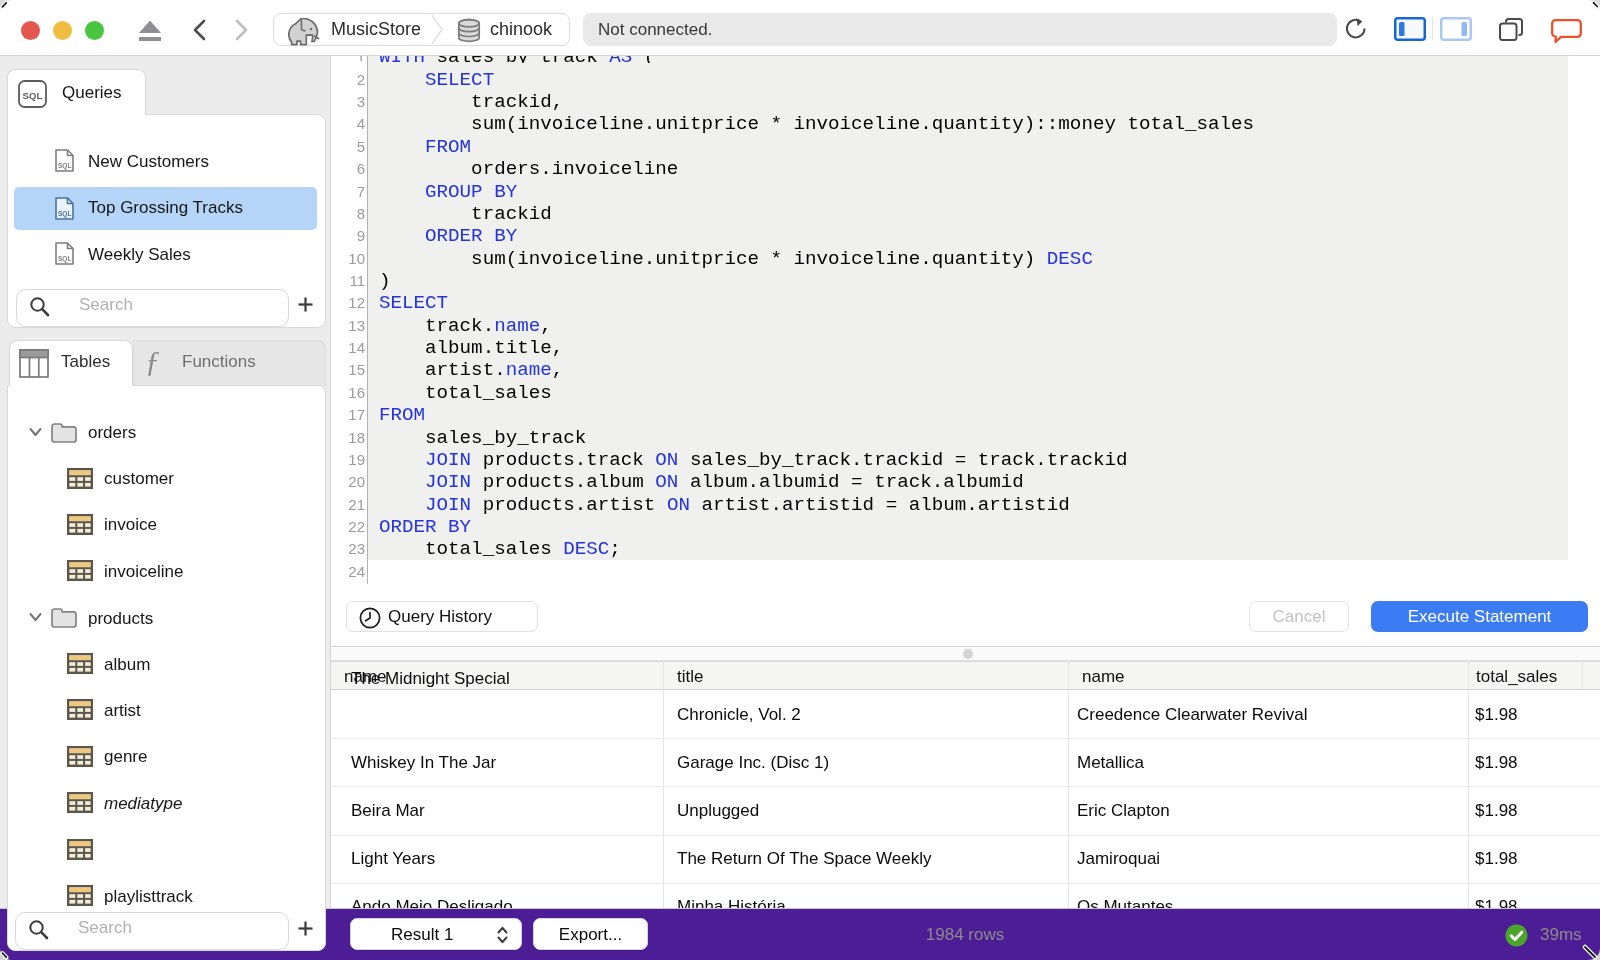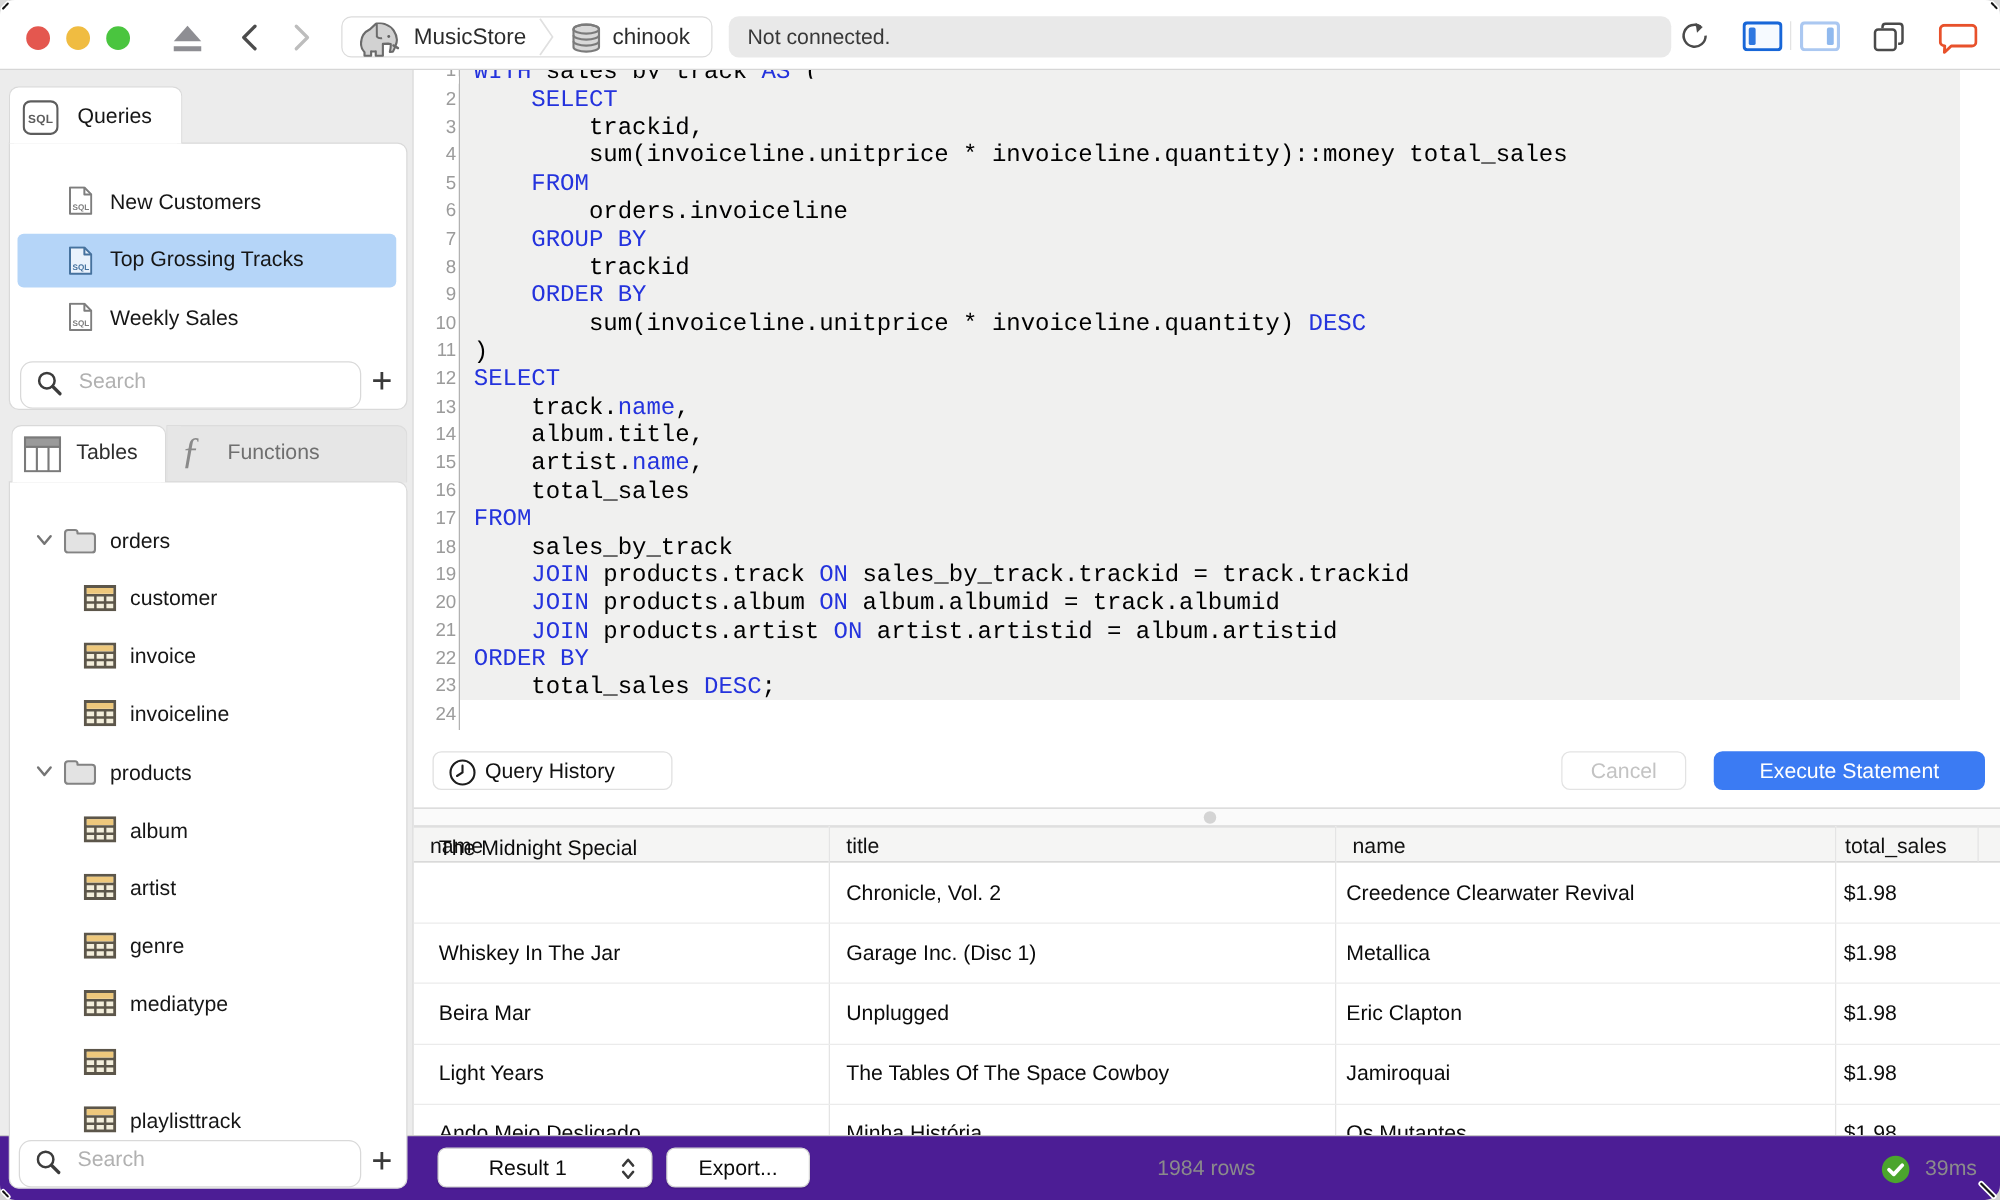--- a/index.html
+++ b/index.html
@@ -27,21 +27,21 @@
   #notconn { left:583px; top:13px; width:754px; height:33px; background:#e9e9e9;
     border-radius:8px; color:#383838; font-size:17px; line-height:33px;
     padding-left:15px; }
 
   
   .card { background:#fff; border:1px solid #d9d9d9; }
   .tabw { background:#fff; border:1px solid #d9d9d9; border-bottom:none;
     border-radius:8px 8px 0 0; }
   .srow { position:absolute; font-size:17px; color:#161616; }
   .search { position:absolute; background:#fff; border:1px solid #d9d9d9;
-    border-radius:10px; height:38px; }
+    border-radius:10px; height:38px;padding-left:16px; }
   .ph { color:#b1b1b1; font-size:17px; line-height:29px; padding-left:46px; }
 
   
   #stmtbg { left:368px; top:56px; width:1200px; height:504px; background:#f0f0ef; z-index:1; }
   #gutline { left:367px; top:56px; width:1px; height:528px; background:#b2b2b2; z-index:2; }
   #gutter { left:300px; top:46.4px; width:65px; text-align:right; font-size:15px;
     color:#9b9b9b; line-height:22.36px; z-index:2; }
   #code { left:379px; top:46.4px; font-family:"Liberation Mono", monospace;
     font-size:19.2px; line-height:22.36px; color:#000; white-space:pre; z-index:2; }
   #code .k { color:#2433dd; }
@@ -159,21 +159,21 @@
       <use href="#ti"></use>
     </svg>
   <div class="srow" style="left:104px; top:701px; z-index:4;">artist</div>
   <svg class="abs" style="left:67px; top:746px; z-index:4;" width="26" height="21">
       <use href="#ti"></use>
     </svg>
   <div class="srow" style="left:104px; top:747px; z-index:4;">genre</div>
   <svg class="abs" style="left:67px; top:792px; z-index:4;" width="26" height="21">
       <use href="#ti"></use>
     </svg>
-  <div class="srow" style="left:104px; top:794px; z-index:4;">mediatype</div>
+  <div class="srow" style="left:104px; top:794px; z-index:4;font-style:italic;">mediatype</div>
   <svg class="abs" style="left:67px; top:839px; z-index:4;" width="26" height="21">
       <use href="#ti"></use>
     </svg>
   <div class="srow" style="left:104px; top:889px; z-index:4;margin-top:37px;">playlist</div>
   <svg class="abs" style="left:67px; top:885px; z-index:4;" width="26" height="21">
       <use href="#ti"></use>
     </svg>
   <div class="srow" style="left:104px; top:887px; z-index:4;">playlisttrack</div>
 
   <div class="search" style="left:15px; top:912px; width:274px; z-index:4;">
@@ -247,21 +247,21 @@
   <div class="cell" style="left:1475px; top:705px;">$1.98</div>
   <div class="cell" style="left:351px; top:753px;">Whiskey In The Jar</div>
   <div class="cell" style="left:677px; top:753px;">Garage Inc. (Disc 1)</div>
   <div class="cell" style="left:1077px; top:753px;">Metallica</div>
   <div class="cell" style="left:1475px; top:753px;">$1.98</div>
   <div class="cell" style="left:351px; top:801px;">Beira Mar</div>
   <div class="cell" style="left:677px; top:801px;">Unplugged</div>
   <div class="cell" style="left:1077px; top:801px;">Eric Clapton</div>
   <div class="cell" style="left:1475px; top:801px;">$1.98</div>
   <div class="cell" style="left:351px; top:849px;">Light Years</div>
-  <div class="cell" style="left:677px; top:849px;">The Tables Of The Space Cowboy</div>
+  <div class="cell" style="left:677px; top:849px;">The Return Of The Space Weekly</div>
   <div class="cell" style="left:1077px; top:849px;">Jamiroquai</div>
   <div class="cell" style="left:1475px; top:849px;">$1.98</div>
   <div class="cell" style="left:351px; top:897px;">Ando Meio Desligado</div>
   <div class="cell" style="left:677px; top:897px;">Minha História</div>
   <div class="cell" style="left:1077px; top:897px;">Os Mutantes</div>
   <div class="cell" style="left:1475px; top:897px;">$1.98</div>
 
   <div class="abs" id="statusbar">
     <div class="abs" style="left:350px; top:9px; width:172px; height:32px; background:#fff; border:1px solid #d6d6d6; border-radius:7px; box-shadow:0 0.5px 1px rgba(0,0,0,0.12);">
       <div class="abs" style="left:40px; top:0; font-size:17px; color:#0b0b0b; line-height:31px;">Result 1</div>

